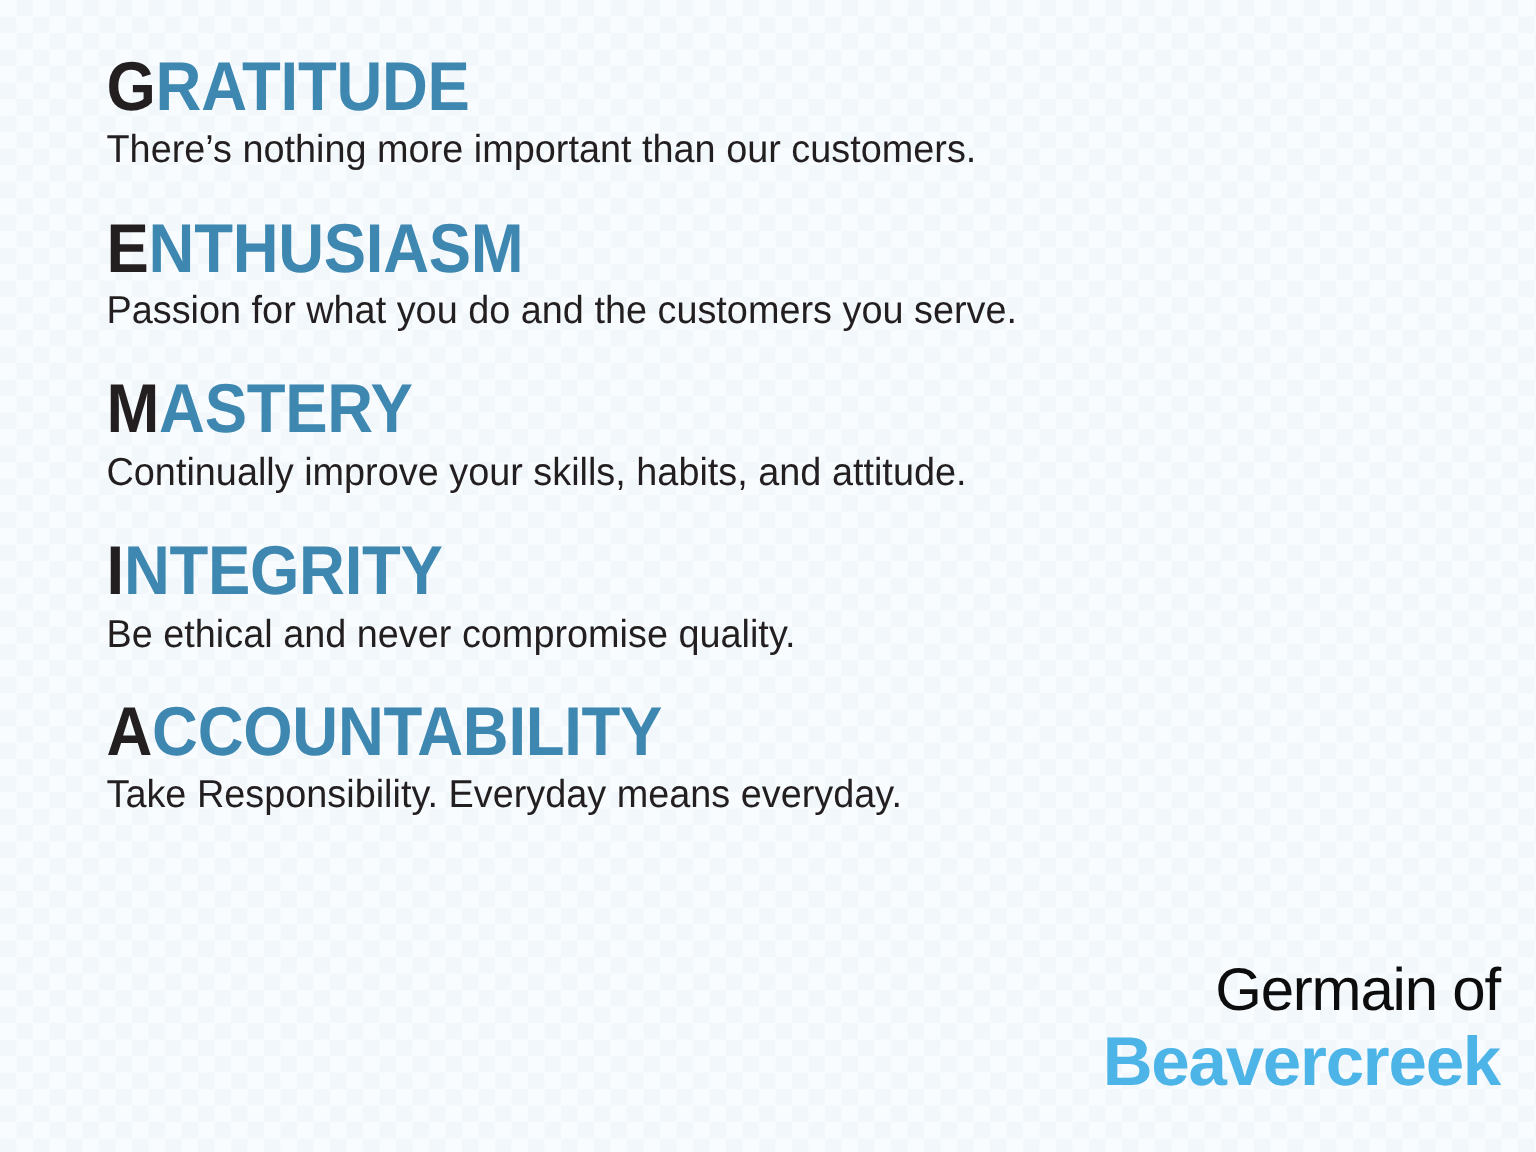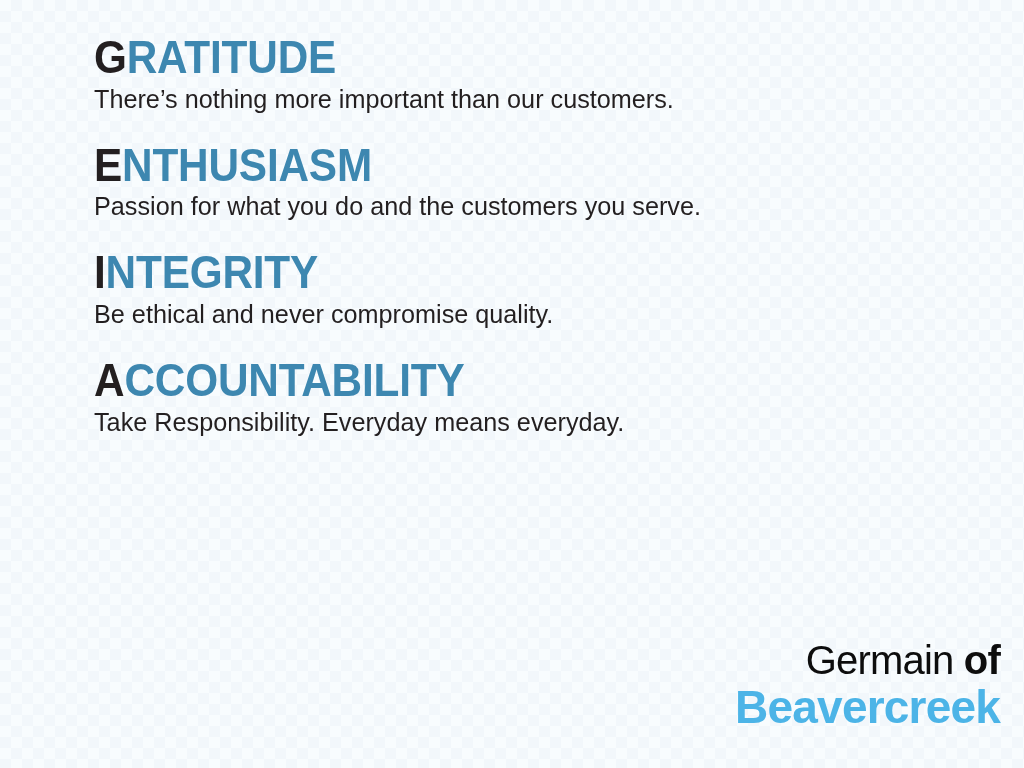--- a/index.html
+++ b/index.html
@@ -35,21 +35,21 @@
   #texture-wash {
     position: absolute;
     inset: 0;
     background: rgba(250, 253, 255, 0.55);
     pointer-events: none;
   }
 
   #content {
     position: relative;
     z-index: 2;
-    padding: 34px 0 0 94px;
+    padding: 34px 0 0 71px;
   }
 
   
   .value-block {
     margin-bottom: 27px;
   }
 
   .value-heading {
     font-family: "Liberation Sans Narrow", "Liberation Sans", sans-serif;
     font-size: 46px;
@@ -96,21 +96,21 @@
     letter-spacing: -0.8px;
     white-space: nowrap;
   }
 
   .brand-name {
     font-weight: normal;
     color: #0d0d0d;
   }
 
   .brand-connector {
-    font-weight: bold;
+    font-weight: normal;
     color: #0d0d0d;
   }
 
   .brand-line-bottom {
     font-size: 46px;
     font-weight: bold;
     color: #4cb4e7;
     letter-spacing: -0.8px;
     margin-top: 4px;
     white-space: nowrap;
@@ -127,20 +127,24 @@
 
   <div class="value-block">
         <div class="value-heading"><span class="heading-initial">G</span><span class="heading-rest">RATITUDE</span></div>
         <div class="value-desc">There’s nothing more important than our customers.</div>
       </div>
       <div class="value-block">
         <div class="value-heading"><span class="heading-initial">E</span><span class="heading-rest">NTHUSIASM</span></div>
         <div class="value-desc">Passion for what you do and the customers you serve.</div>
       </div>
       <div class="value-block">
+        <div class="value-heading"><span class="heading-initial">M</span><span class="heading-rest">ASTERY</span></div>
+        <div class="value-desc">Continually improve your skills, habits, and attitude.</div>
+      </div>
+      <div class="value-block">
         <div class="value-heading"><span class="heading-initial">I</span><span class="heading-rest">NTEGRITY</span></div>
         <div class="value-desc">Be ethical and never compromise quality.</div>
       </div>
       <div class="value-block">
         <div class="value-heading"><span class="heading-initial">A</span><span class="heading-rest">CCOUNTABILITY</span></div>
         <div class="value-desc">Take Responsibility. Everyday means everyday.</div>
       </div>
     </div>
 
   <div id="brand-logo">

